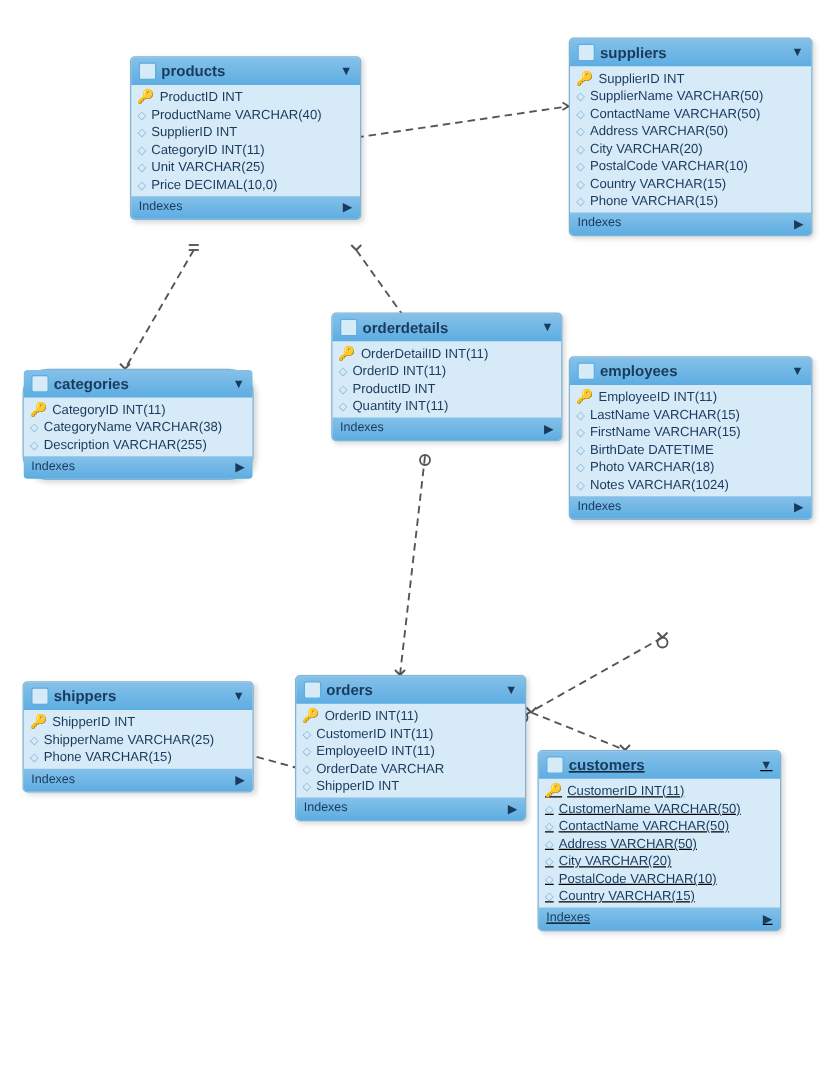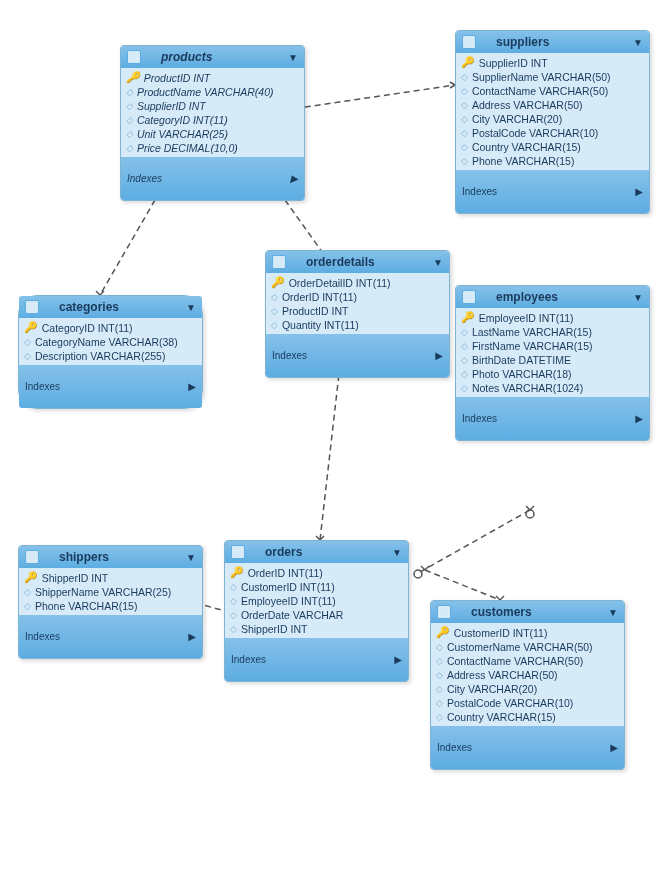--- a/index.html
+++ b/index.html
@@ -54,21 +54,21 @@
       padding: 4px 6px;
       border-radius: 3px 3px 0 0;
       display: flex;
       align-items: center;
       justify-content: space-between;
     }
 
     .table-header-left {
       display: flex;
       align-items: flex-start;
-      gap: 20px;
+      gap: 4px;
     }
 
     .table-icon {
       width: 14px;
       height: 14px;
       background: #d6eaf8;
       border: 1px solid #5dade2;
       border-radius: 2px;
       display: inline-block;
       flex-shrink: 0;
@@ -106,21 +106,21 @@
 
     .field-text {
       color: #1a3a5c;
       text-align: center;
     }
 
     .table-footer {
       background: linear-gradient(180deg, #85c1e9 0%, #5dade2 100%);
       color: #1a3a5c;
       font-size: 10px;
-      padding: 16px 6px;
+      padding: 3px 6px;
       border-radius: 0 0 3px 3px;
       display: flex;
       align-items: flex-start;
       justify-content: space-between;
     }
 
     .footer-arrow {
       font-size: 10px;
     }
   </style>
@@ -179,21 +179,21 @@
 
     <line x1="420" y1="572" x2="530" y2="510" stroke="#555" stroke-width="1.5" stroke-dasharray="6,4"></line>
 
     <circle cx="418" cy="574" r="4" fill="none" stroke="#555" stroke-width="1.5"></circle>
 
     <line x1="526" y1="506" x2="530" y2="510" stroke="#555" stroke-width="1.5"></line>
     <line x1="534" y1="506" x2="530" y2="510" stroke="#555" stroke-width="1.5"></line>
     <circle cx="530" cy="514" r="4" fill="none" stroke="#555" stroke-width="1.5"></circle>
   </svg>
 
-  <div class="db-table wide" style="left:120px; top:45px;font-style:italic;">
+  <div class="db-table wide" style="left:104px; top:45px;">
     <div class="table-header">
       <div class="table-header-left">
         <span class="table-icon"></span>
         <span>products</span>
       </div>
       <span class="table-arrow">▼</span>
     </div>
     <div class="table-body">
       <div class="table-row">
         <span class="key-icon">🔑</span>
@@ -395,21 +395,21 @@
         <span class="diamond-icon">◇</span>
         <span class="field-text">Phone VARCHAR(15)</span>
       </div>
     </div>
     <div class="table-footer">
       <span>Indexes</span>
       <span class="footer-arrow">▶</span>
     </div>
   </div>
 
-  <div class="db-table wide" style="left:224px; top:540px;">
+  <div class="db-table wide" style="left:236px; top:540px;">
     <div class="table-header">
       <div class="table-header-left">
         <span class="table-icon"></span>
         <span>orders</span>
       </div>
       <span class="table-arrow">▼</span>
     </div>
     <div class="table-body">
       <div class="table-row">
         <span class="key-icon">🔑</span>
@@ -431,21 +431,21 @@
         <span class="diamond-icon">◇</span>
         <span class="field-text">ShipperID INT</span>
       </div>
     </div>
     <div class="table-footer">
       <span>Indexes</span>
       <span class="footer-arrow">▶</span>
     </div>
   </div>
 
-  <div class="db-table xwide" style="left:430px; top:600px;">
+  <div class="db-table xwide" style="left:430px; top:600px;text-decoration:underline;">
     <div class="table-header">
       <div class="table-header-left">
         <span class="table-icon"></span>
         <span>customers</span>
       </div>
       <span class="table-arrow">▼</span>
     </div>
     <div class="table-body">
       <div class="table-row">
         <span class="key-icon">🔑</span>

